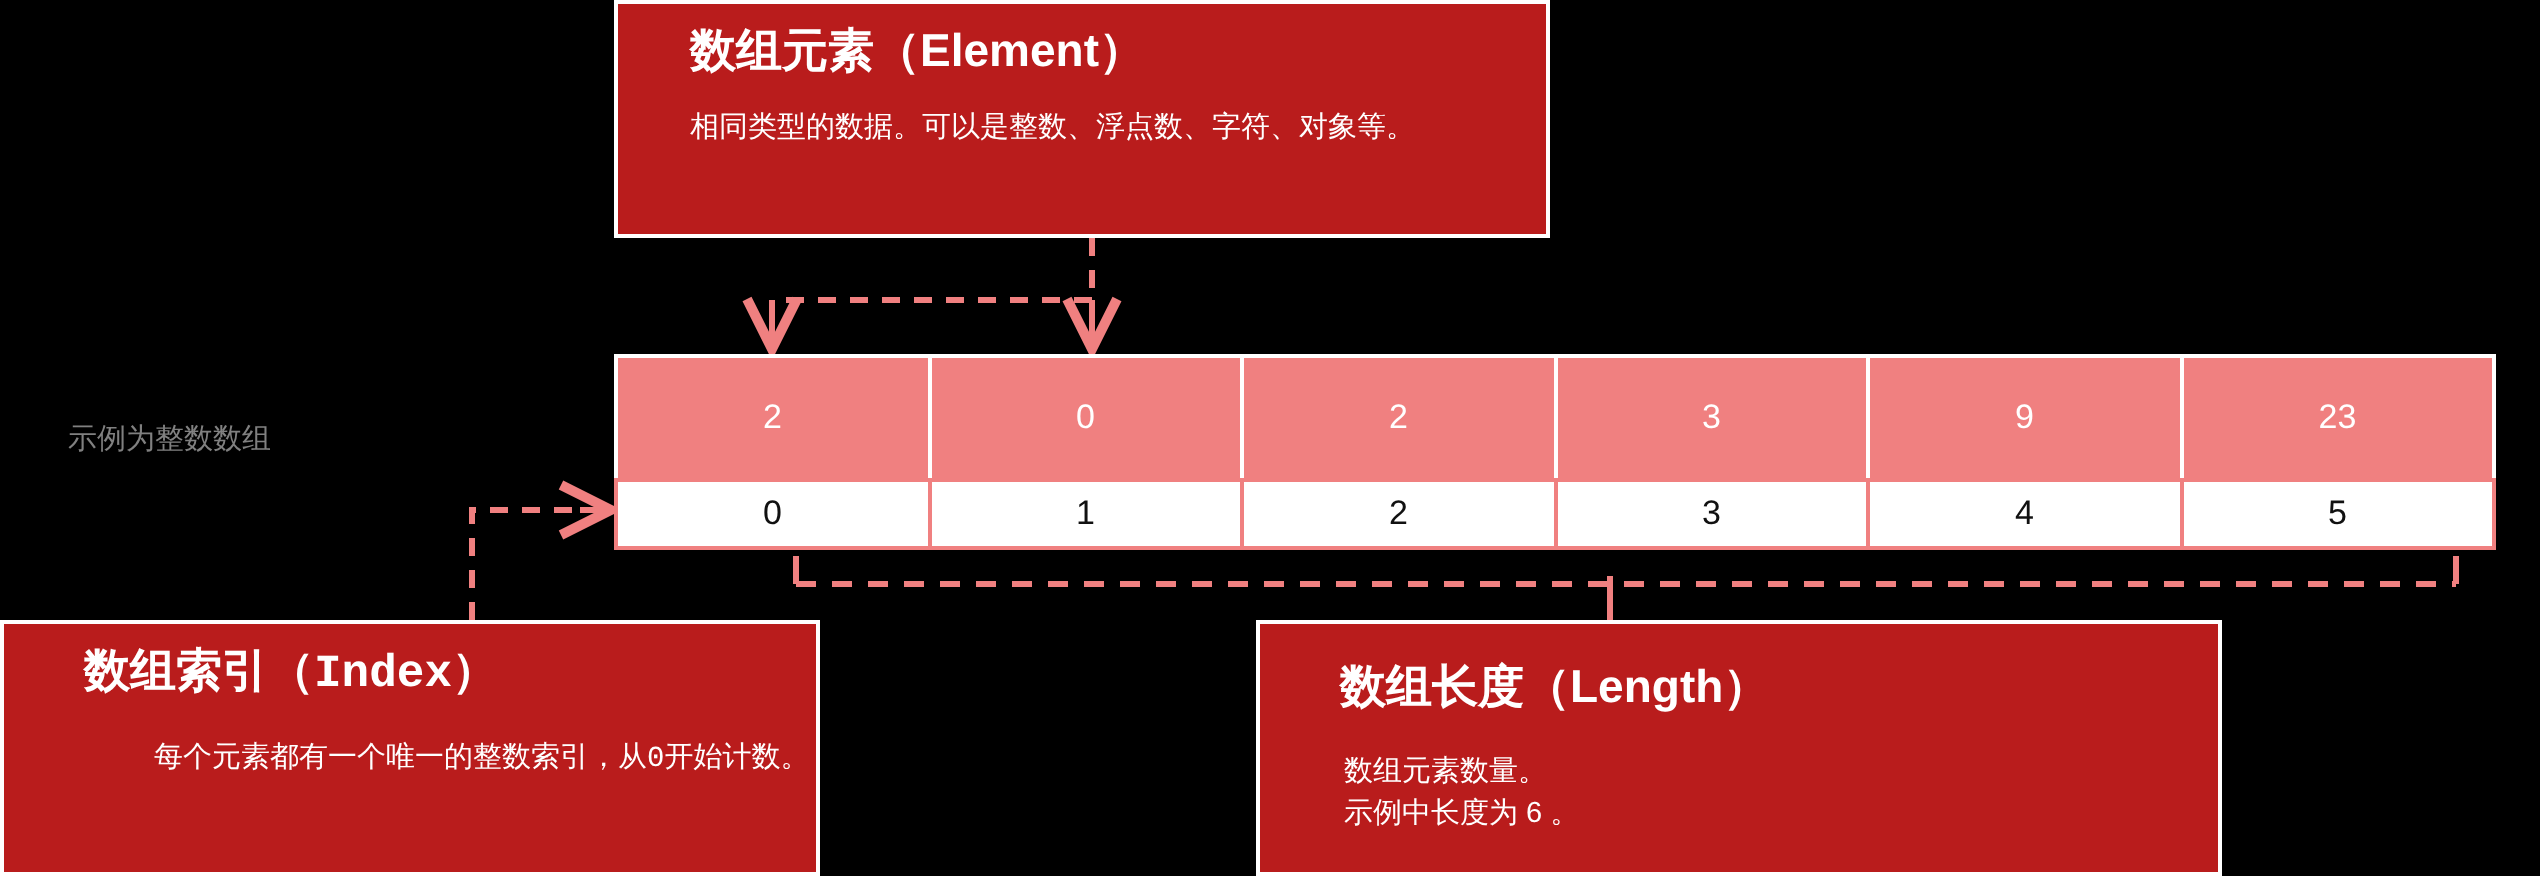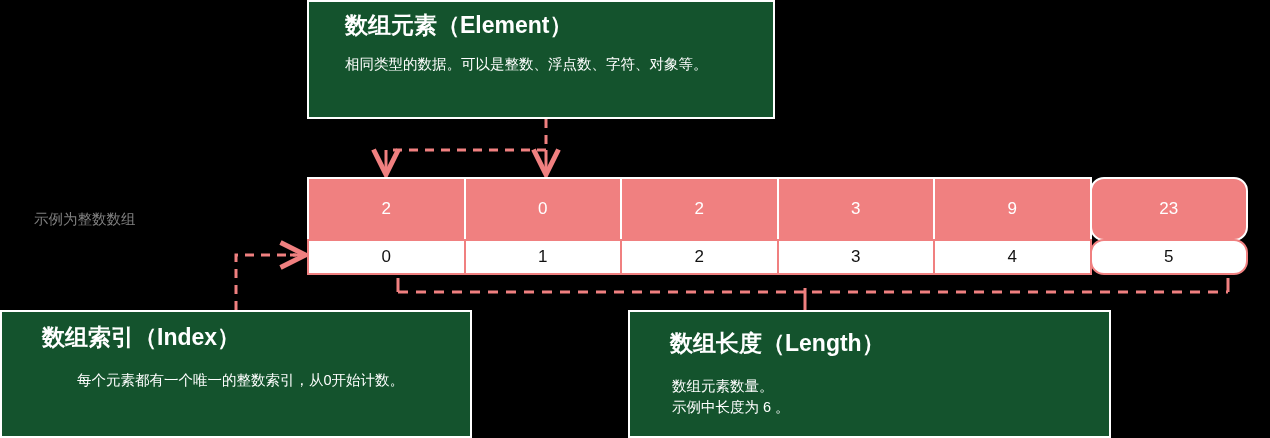--- a/index.html
+++ b/index.html
@@ -14,42 +14,42 @@
     position: relative;
     width: 1270px;
     height: 438px;
     background: #000000;
     overflow: hidden;
   }
 
   
   .callout {
     position: absolute;
-    background: #14532d;
+    background: #b91c1c;
     border: 2px solid #FFFFFF;
     box-sizing: border-box;
     color: #FFFFFF;
   }
   .callout-title {
     font-size: 23px;
     font-weight: bold;
     line-height: 1.2;
     white-space: pre;
   }
   .callout-body {
     font-size: 14.5px;
     line-height: 1.45;
     white-space: pre-line;
   }
 
   #box-element      { left: 307px; top: 0px;   width: 468px; height: 119px; }
   #box-element .callout-title { position: absolute; left: 36px; top: 10px; }
   #box-element .callout-body  { position: absolute; left: 36px; top: 52px; width: 400px; }
 
-  #box-index        { left: 0px;   top: 310px; width: 472px; height: 128px; }
+  #box-index        { left: 0px;   top: 310px; width: 410px; height: 128px; font-family: Liberation Mono, monospace; }
   #box-index .callout-title { position: absolute; left: 40px; top: 12px; }
   #box-index .callout-body  { position: absolute; left: 42px; top: 58px; width: 400px; margin-left: 33px; }
 
   #box-length       { left: 628px; top: 310px; width: 483px; height: 128px; }
   #box-length .callout-title { position: absolute; left: 40px; top: 18px; text-align: right; }
   #box-length .callout-body  { position: absolute; left: 42px; top: 64px; width: 400px; }
 
   
   #array-table {
     position: absolute;
@@ -69,21 +69,21 @@
   .array-cell {
     flex: 1 1 0;
     display: flex;
     align-items: center;
     justify-content: center;
     box-sizing: border-box;
     font-size: 17px;
     border: 2px solid #FFFFFF;
     margin-right: -2px;
   }
-  .array-cell:last-child { margin-right: 0; border-radius: 14px; }
+  .array-cell:last-child { margin-right: 0; }
 
   #value-row .array-cell {
     background: #F08080;
     color: #FFFFFF;
   }
   #index-row .array-cell {
     background: #FFFFFF;
     color: #111111;
     border: 2px solid #F08080;
   }

